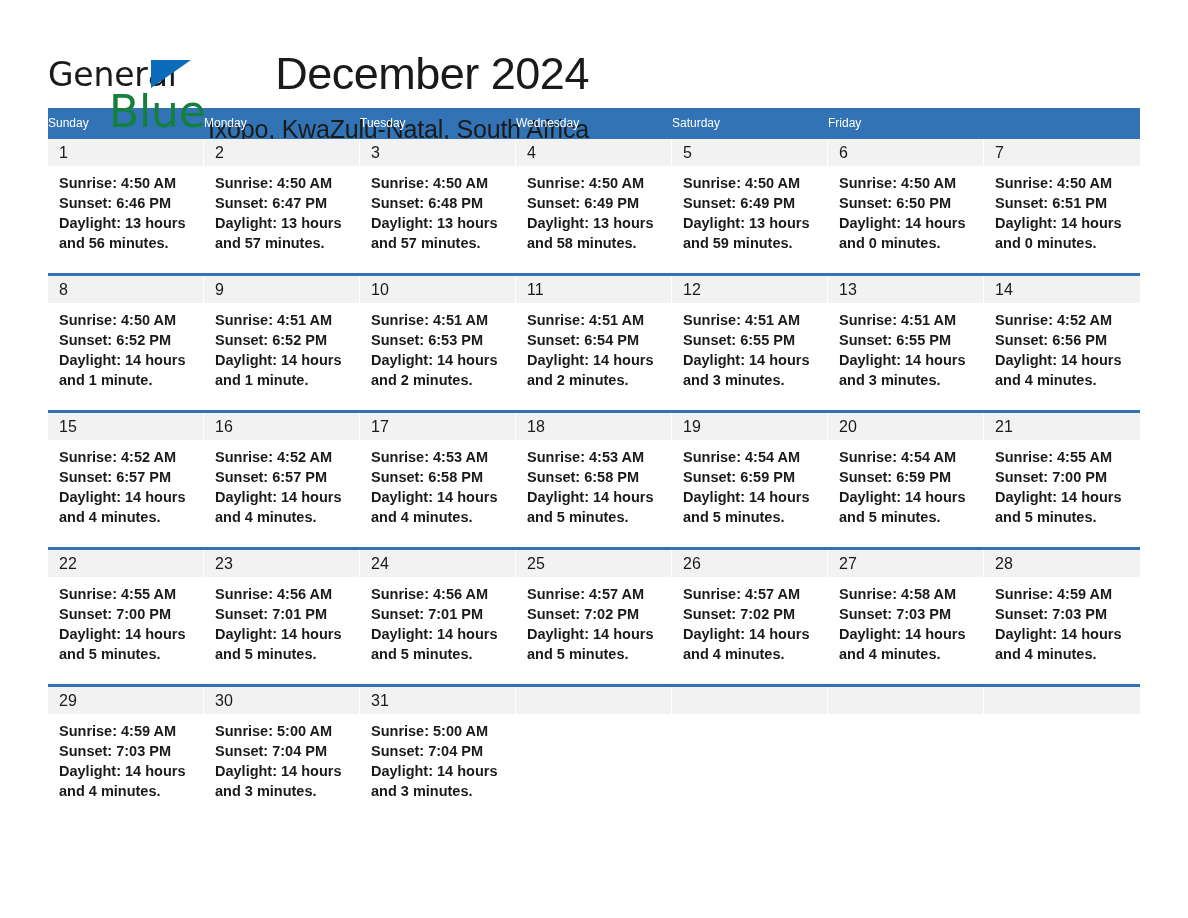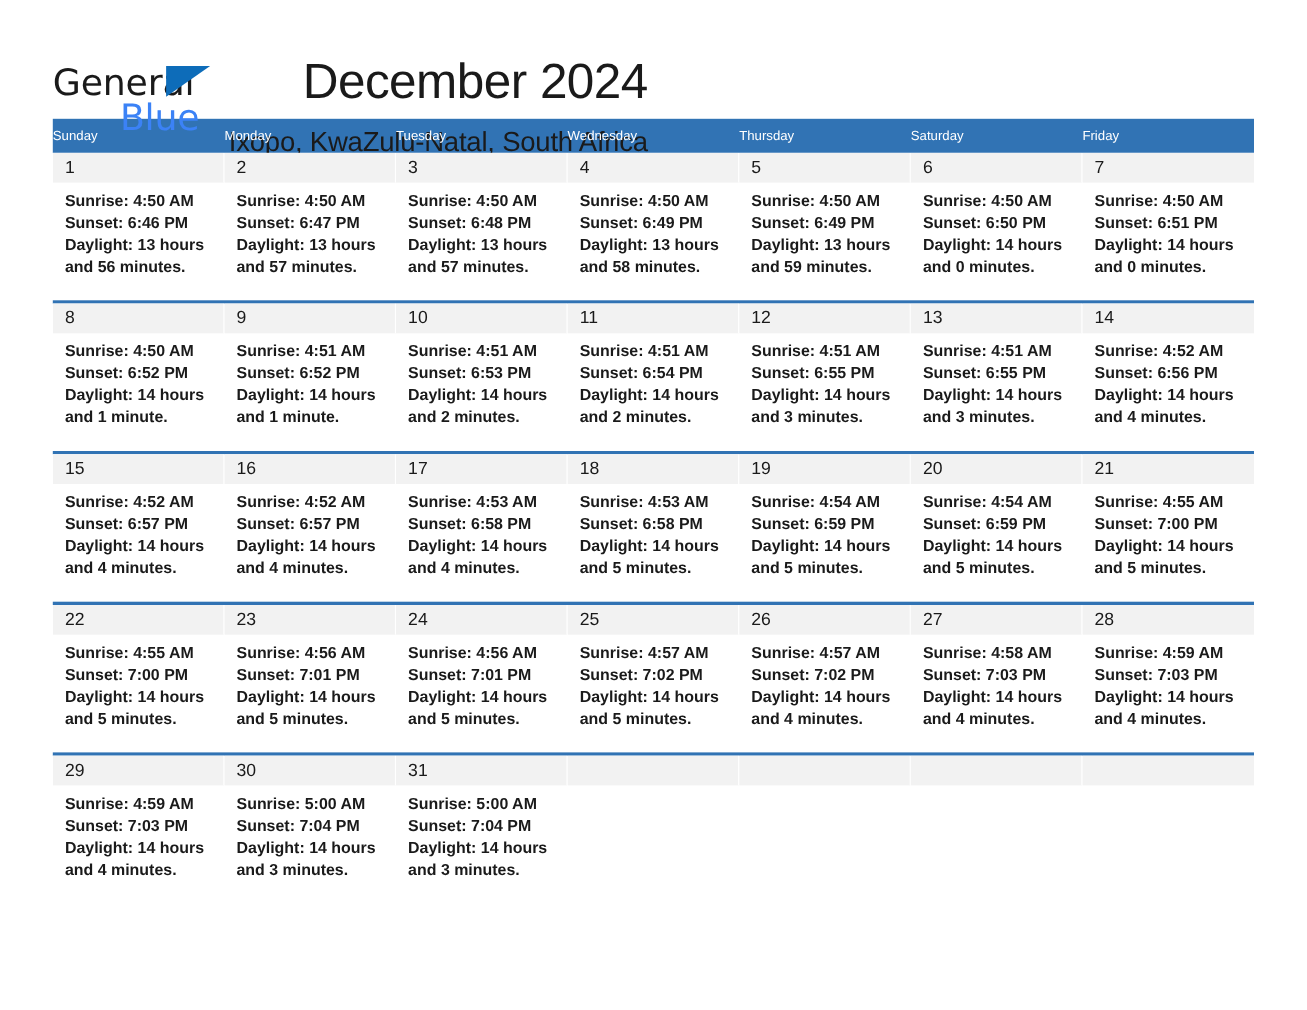--- a/index.html
+++ b/index.html
@@ -51,22 +51,22 @@
   .logo-tri {
     position: absolute;
     left: 103px;
     top: 12px;
     width: 0;
     height: 0;
     border-left: 40px solid #0d6cb9;
     border-bottom: 28px solid transparent;
   }
   .logo-blue {
-    font-size: 33px;
-    color: #3b82f6;
+    font-size: 44px;
+    color: #15803d;
     font-family: "DejaVu Sans", sans-serif;
     font-weight: 400;
     position: absolute;
     left: 61px;
     top: 42px;
     letter-spacing: -0.2px;
   }
   .title-block {
     text-align: right;
     padding-top: 2px;
@@ -175,21 +175,20 @@
 
   </div>
 
   <div class="calendar">
 
     <div class="weekday-row">
       <div class="weekday">Sunday</div>
       <div class="weekday">Monday</div>
       <div class="weekday">Tuesday</div>
       <div class="weekday">Wednesday</div>
-      <div class="weekday">Thursday</div>
       <div class="weekday">Saturday</div>
       <div class="weekday">Friday</div>
     </div>
 
     <div class="week-row first">
       <div class="daycell">
           <div class="daynum-band"><span class="daynum">1</span></div>
           <div class="info">
             <div>Sunrise: 4:50 AM</div>
             <div>Sunset: 6:46 PM</div>

